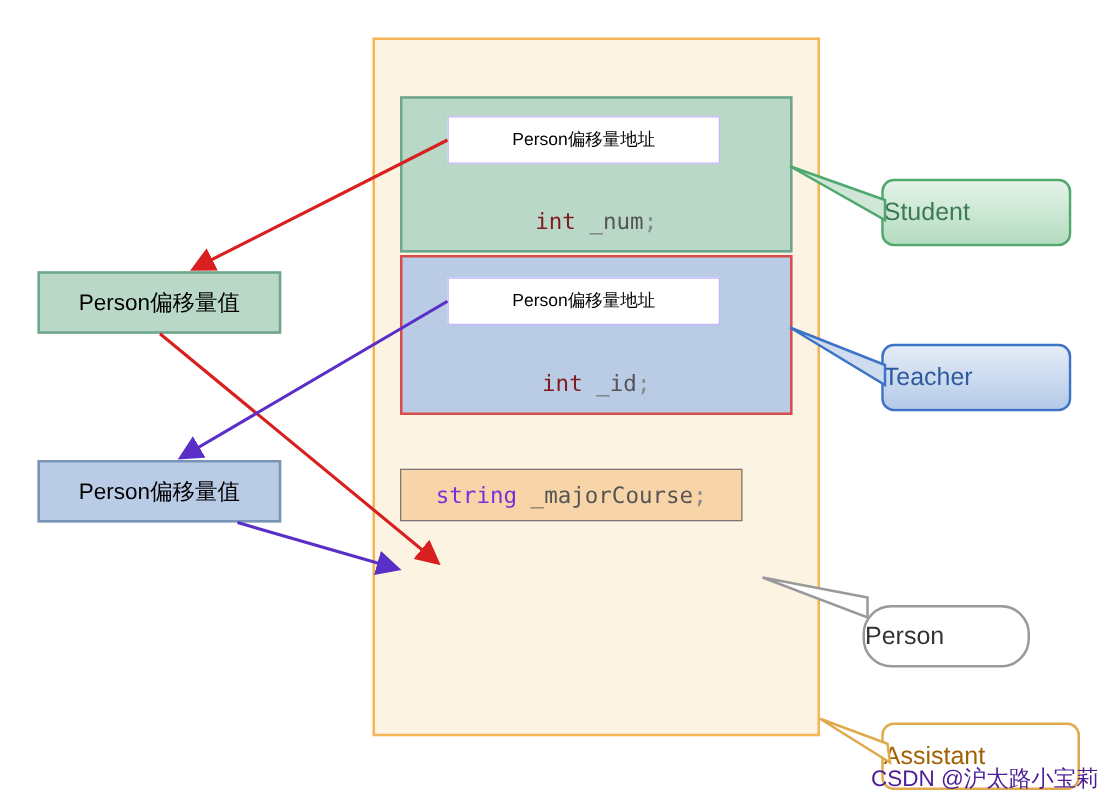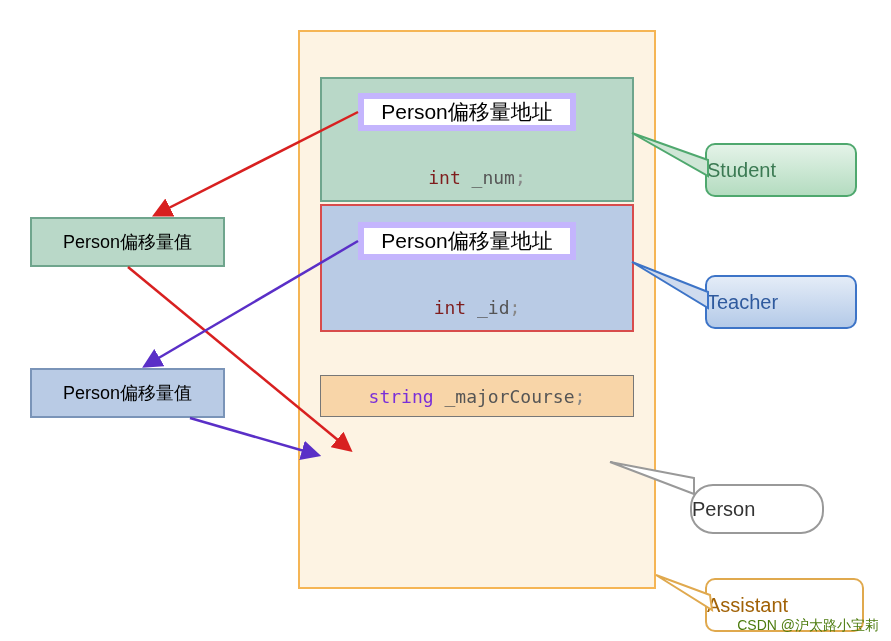--- a/index.html
+++ b/index.html
@@ -31,23 +31,23 @@
   .student-block {
     border: 2px solid #6fa58d;
     background: #b9d8c8;
   }
   .teacher-block {
     border: 2px solid #d84c4c;
     background: #b9cbe5;
   }
   .white-inner {
     background: #ffffff;
-    border: 6px solid #c4b5fd;
+    border: 1px solid #c4b5fd;
     color: #000;
-    font-size: 21px;
+    font-size: 14px;
   }
   .green-offset {
     background: #b9d8c8;
     border: 2px solid #6fa58d;
   }
   .blue-offset {
     background: #b9cbe5;
     border: 2px solid #7a94b8;
   }
   .major-box {
@@ -85,22 +85,22 @@
   .callout-assistant {
     border-color: #e0a94e;
     background: #ffffff;
     color: #a16207;
   }
   .kw-type { color: #7f1d1d; margin-top: 16px; }
   .kw-str  { color: #7a2fd8; }
   .member  { color: #555; margin-top: 24px; }
   .watermark {
     position: absolute;
-    color: #4d7c0f;
-    font-size: 14px;
+    color: #4c1d95;
+    font-size: 18px;
     font-family: Arial, sans-serif;
   }
   svg.arrows {
     position: absolute;
     left: 0; top: 0;
     width: 891px; height: 641px;
     pointer-events: none;
   }
 </style>
 </head>
@@ -119,21 +119,21 @@
   </div>
 
   <div class="box teacher-block" style="left:320px; top:204px; width:314px; height:128px;"></div>
   <div class="box white-inner" style="left:358px; top:222px; width:218px; height:38px;">
     <span>Person偏移量地址</span>
   </div>
   <div class="box" style="left:320px; top:290px; width:314px; height:35px; font-family: Consolas, monospace;">
     <span><span class="kw-type">int</span><span class="member"> _id</span><span style="color:#888">;</span></span>
   </div>
 
-  <div class="box major-box" style="left:320px; top:375px; width:314px; height:42px; font-family: Consolas, monospace; justify-content: center;">
+  <div class="box major-box" style="left:320px; top:375px; width:274px; height:42px; font-family: Consolas, monospace; justify-content: center;">
     <span><span class="kw-str">string</span><span class="member"> _majorCourse</span><span style="color:#888">;</span></span>
   </div>
 
 
   <div class="box green-offset" style="left:30px; top:217px; width:195px; height:50px;">
     <span>Person偏移量值</span>
   </div>
 
   <div class="box blue-offset" style="left:30px; top:368px; width:195px; height:50px;">
     <span>Person偏移量值</span>

